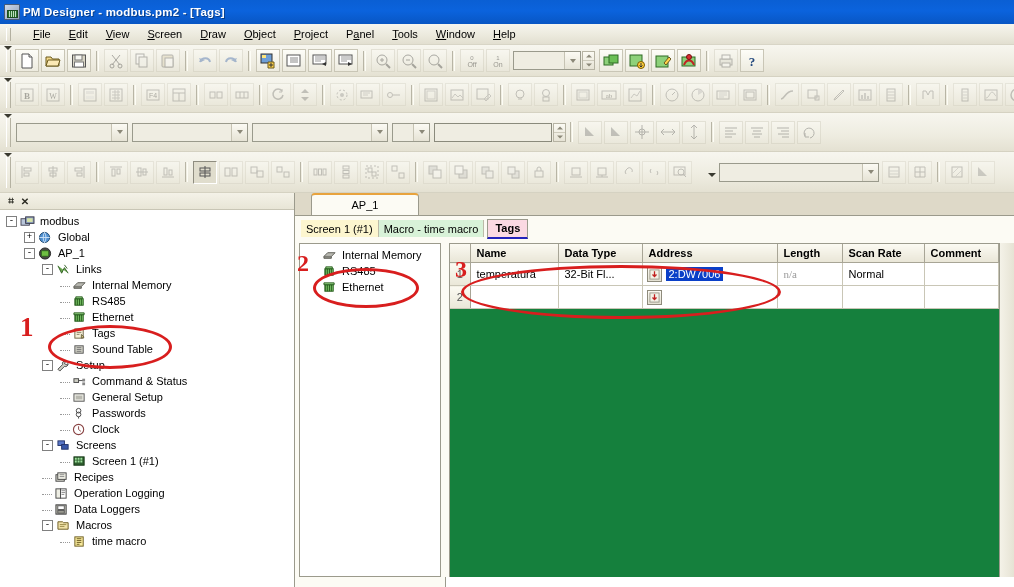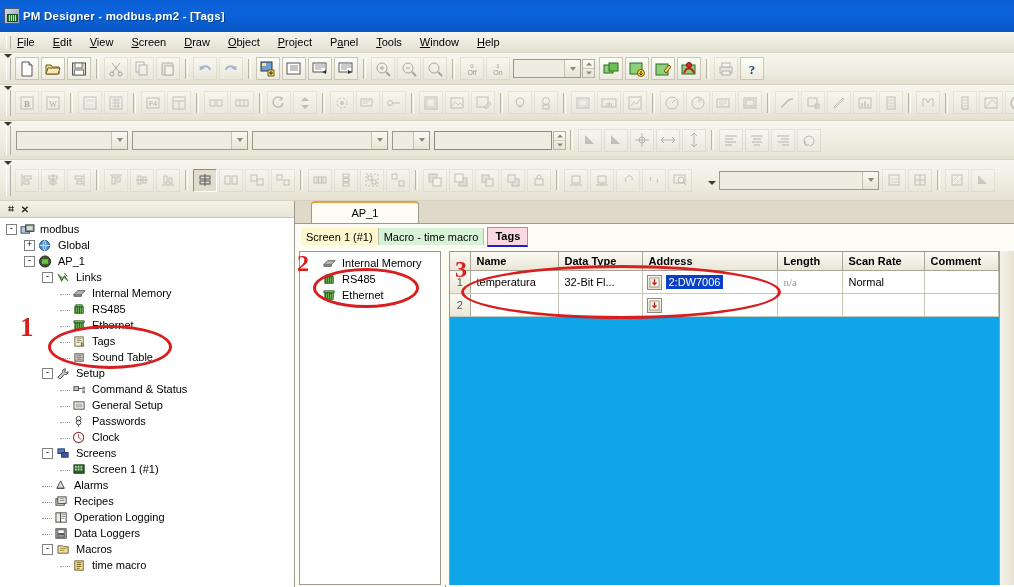--- a/index.html
+++ b/index.html
@@ -11,21 +11,21 @@
     font-family: "Liberation Sans", sans-serif;
     font-size: 11px;
     color: #000;
     overflow: hidden;
     position: relative;
     -webkit-font-smoothing: none;
   }
 
   
   .titlebar {
-    height: 32px;
+    height: 24px;
     background: linear-gradient(to bottom, #0a5fd4 0%, #0b63dd 45%, #0856c4 100%);
     display: flex; align-items: center;
     padding: 0 2px;
     color: #fff;
   }
   .titlebar .app-icon {
     width: 14px; height: 14px; margin: 0 3px 0 2px;
     background: linear-gradient(135deg,#cfd8e8,#8fa0bb);
     border: 1px solid #4a5b75;
     position: relative; flex: none;
@@ -42,21 +42,21 @@
     text-shadow: 1px 1px 0 rgba(0,0,0,.35);
     letter-spacing: .2px;
   }
 
   
   .menubar {
     height: 20px;
     background: linear-gradient(to bottom,#f6f5ee 0%,#eceade 55%,#e2dfd0 100%);
     display: flex; align-items: center;
     border-bottom: 1px solid #d8d5c6;
-    padding-left: 8px;
+    padding-left: 24px;
     position: relative;
   }
   .menubar .gripper {
     position: absolute; left: 2px; top: 1px; bottom: 1px; width: 10px;
   }
   .menubar .gripper::before {
     content: ""; position: absolute; left: 4px; top: 3px; bottom: 2px; width: 3px;
     border-left: 1px solid #fff; border-right: 1px solid #b3b0a0;
   }
   .menu-item {
@@ -263,21 +263,21 @@
   .linkrow {
     height: 16px; display: flex; align-items: center;
     padding-left: 22px; font-size: 11px; white-space: nowrap;
   }
   .linkrow .lic { width: 16px; height: 14px; margin-right: 4px; flex: none; position: relative; }
 
   
   .gridwrap {
     flex: 1; display: flex; flex-direction: column;
     border: 1px solid #9b9a8c; border-right: none; border-bottom: none;
-    background: #0ea5e9;
+    background: #15803d;
     margin-right: 0;
   }
   table.grid { border-collapse: collapse; width: 100%; table-layout: fixed; }
   table.grid th {
     height: 18px;
     background: linear-gradient(to bottom,#fbfaf2,#e9e6d7);
     border-right: 1px solid #a8a596;
     border-bottom: 1px solid #a8a596;
     font-size: 11px; font-weight: bold; text-align: left;
     padding: 0 6px;
@@ -1227,31 +1227,20 @@
         <div class="trow">
           <span style="width: 60px; flex: 0 0 auto;"></span>
           <span class="expspace"><span style="display:inline-block;width:10px;border-top:1px dotted #999;position:relative;top:-2px"></span></span>
           <span class="ticon" style="display: inline-flex; align-items: center;">
             <svg width="15" height="13" viewBox="0 0 16 14">
               <rect x="2" y="2" width="11" height="9" fill="#2f5f2f" stroke="#113311"></rect>
               <path d="M3 3h2v2H3zM6 3h2v2H6zM9 3h2v2H9zM3 6h2v2H3zM6 6h2v2H6zM9 6h2v2H9z" fill="#9fe39f"></path>
             </svg>
           </span>
           <span class="tlabel">Screen 1 (#1)</span>
-        </div>
-        <div class="trow">
-          <span style="width: 42px; flex: 0 0 auto;"></span>
-          <span class="expspace"><span style="display:inline-block;width:10px;border-top:1px dotted #999;position:relative;top:-2px"></span></span>
-          <span class="ticon" style="display: inline-flex; align-items: center;">
-            <svg width="15" height="13" viewBox="0 0 16 14">
-              <path d="M7 2l4 8H3z" fill="#ddddd4" stroke="#444"></path>
-              <path d="M3 10h8" stroke="#444"></path>
-            </svg>
-          </span>
-          <span class="tlabel">Alarms</span>
         </div>
         <div class="trow">
           <span style="width: 42px; flex: 0 0 auto;"></span>
           <span class="expspace"><span style="display:inline-block;width:10px;border-top:1px dotted #999;position:relative;top:-2px"></span></span>
           <span class="ticon" style="display: inline-flex; align-items: center;">
             <svg width="15" height="13" viewBox="0 0 16 14">
               <rect x="2" y="4" width="9" height="7" fill="#dcdcd2" stroke="#444"></rect>
               <rect x="4" y="2" width="9" height="7" fill="#f0f0e6" stroke="#444"></rect>
               <path d="M6 4h5M6 6h5" stroke="#888"></path>
             </svg>

